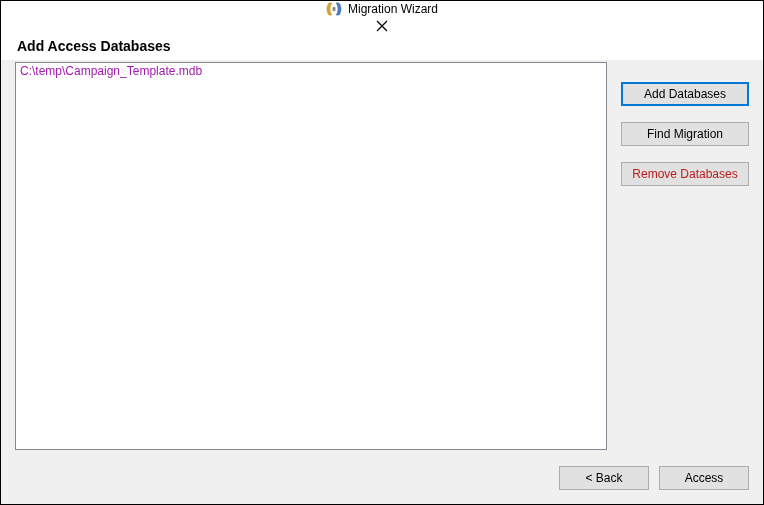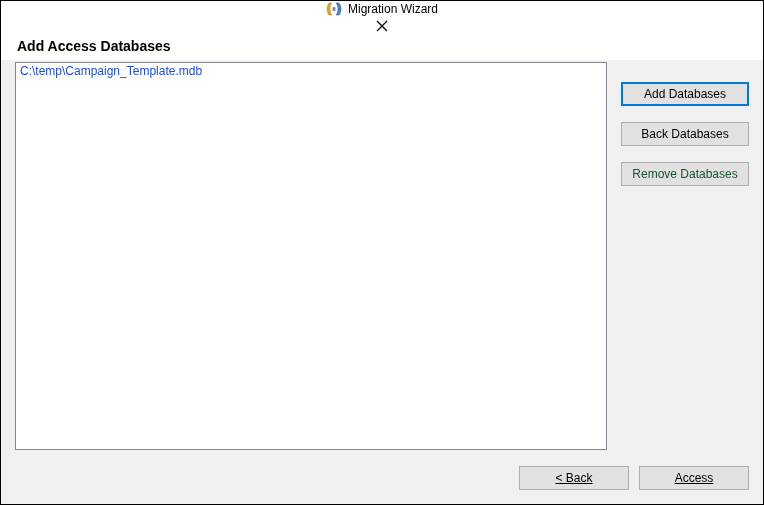--- a/index.html
+++ b/index.html
@@ -72,21 +72,21 @@
     .listbox {
       flex: 1;
       background: #fff;
       border: 1px solid #828790;
       overflow: auto;
       margin-top: 2px;
     }
     .list-item {
       padding: 1px 4px;
       font-size: 12px;
-      color: #1d4ed8;
+      color: #a21caf;
       white-space: nowrap;
     }
     .side-buttons {
       width: 128px;
       display: flex;
       flex-direction: column;
       gap: 16px;
       padding-top: 22px;
     }
     .btn {
@@ -99,33 +99,32 @@
       line-height: 22px;
       color: #000;
       font-family: inherit;
       padding: 0;
     }
     .btn.primary {
       border: 2px solid #0078d7;
       line-height: 20px;
     }
     .btn.disabled {
-      color: #14532d;
+      color: #b91c1c;
       cursor: default;
     }
     .footer {
       display: flex;
       justify-content: flex-end;
       gap: 10px;
       padding: 10px 14px 14px 14px;
       background: #f0f0f0;
     }
     .footer .btn {
-      width: 110px;
-      text-decoration: underline;
+      width: 90px;
     }
     .body-wrap {
       flex: 1;
       display: flex;
       flex-direction: column;
       background: #f0f0f0;
     }
     .header-wrap {
       background: #fff;
     }
@@ -161,21 +160,21 @@
         <div class="header-title">Add Access Databases</div>
       </div>
     </div>
 
     <div class="content">
       <div class="listbox">
         <div class="list-item">C:\temp\Campaign_Template.mdb</div>
       </div>
       <div class="side-buttons">
         <button class="btn primary">Add Databases</button>
-        <button class="btn">Back Databases</button>
+        <button class="btn">Find Migration</button>
         <button class="btn disabled">Remove Databases</button>
       </div>
     </div>
 
     <div class="footer">
       <button class="btn">&lt; Back</button>
       <button class="btn">Access</button>
     </div>
 
   </div>

